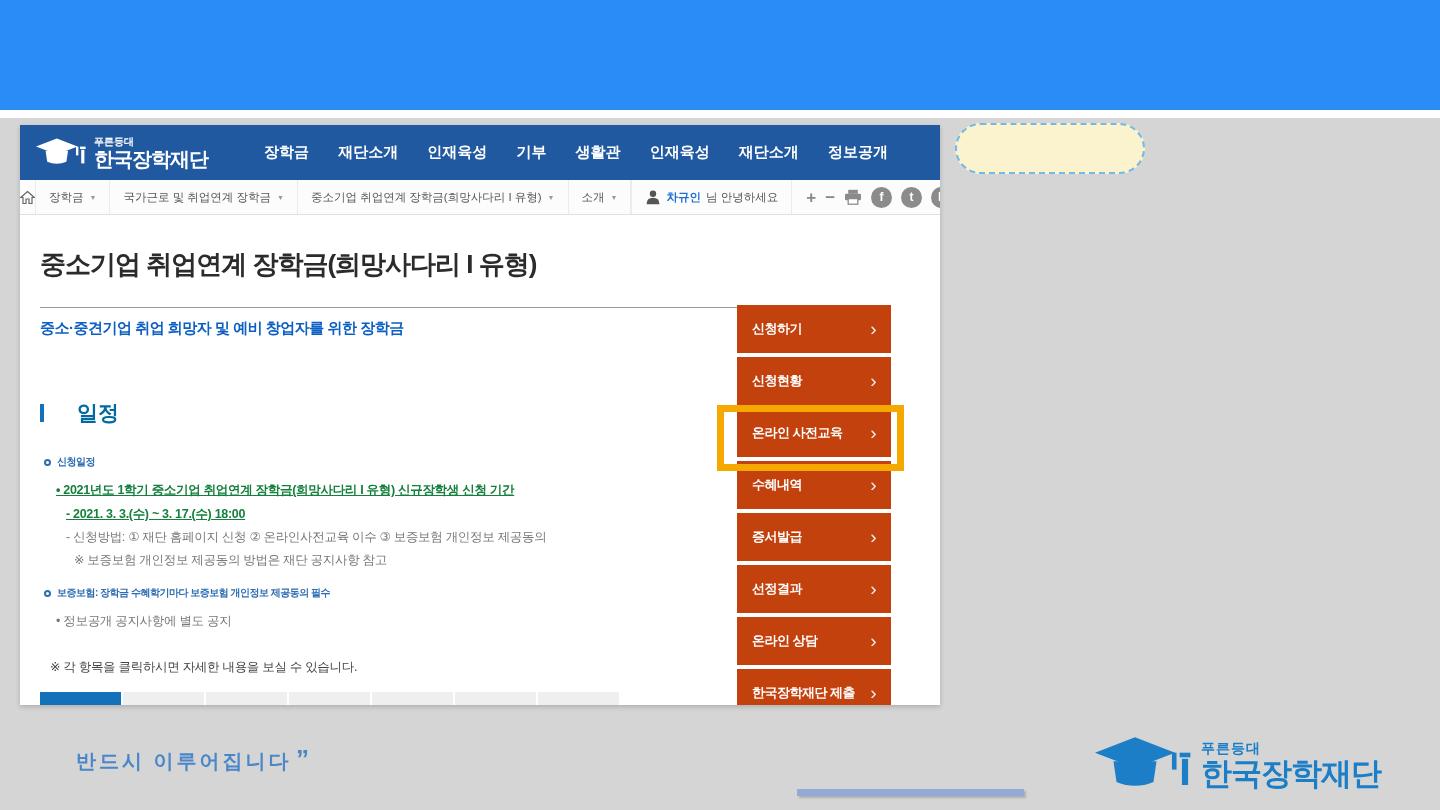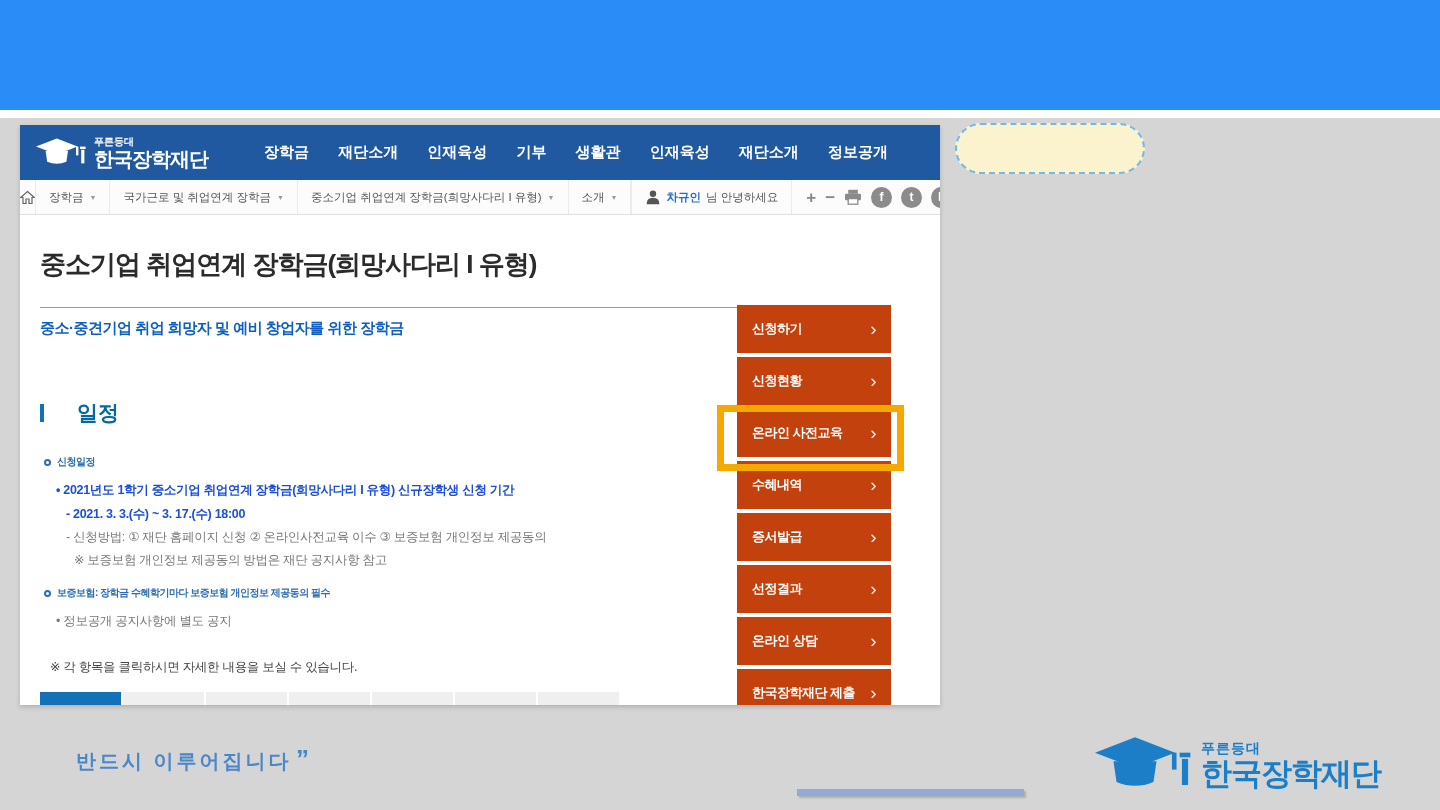--- a/index.html
+++ b/index.html
@@ -73,21 +73,21 @@
   .section-head { position:absolute; left:20px; top:184px; display:flex; align-items:center; }
   .section-head .bar { width:4px; height:18px; background:#1371b9; margin-right:9px; }
   .section-head .t { font-size:21px; font-weight:bold; color:#0369a1;margin-left:24px; }
 
   .ring { width:7px; height:7px; border:2px solid #2d6db3; border-radius:50%; display:inline-block; margin-right:6px; flex:none; }
   .blue-head { position:absolute; display:flex; align-items:center; font-size:10px; font-weight:bold; color:#2d6db3; letter-spacing:-0.5px; }
   .h-apply { left:24px; top:240px; }
   .h-insur { left:24px; top:371px; }
 
   .ln { position:absolute; font-size:12.5px; letter-spacing:-0.3px; white-space:nowrap; }
-  .ln-bold { color:#1d4ed8; font-weight:bold; }
+  .ln-bold { color:#15803d; font-weight:bold;text-decoration:underline; }
   .ln-gray { color:#777; }
   .ln-dark { color:#444; }
 
   .tabs { position:absolute; left:20px; bottom:0; display:flex; gap:2px; }
   .tab { width:81px; height:13px; background:#efefef; cursor:pointer; }
   .tab.active { background:#1371b9; }
 
   .sidebar { position:absolute; left:717px; top:180px; width:154px; }
   .side-btn {
     height:48px; margin-bottom:4px; background:#c2410c; color:#fff;

